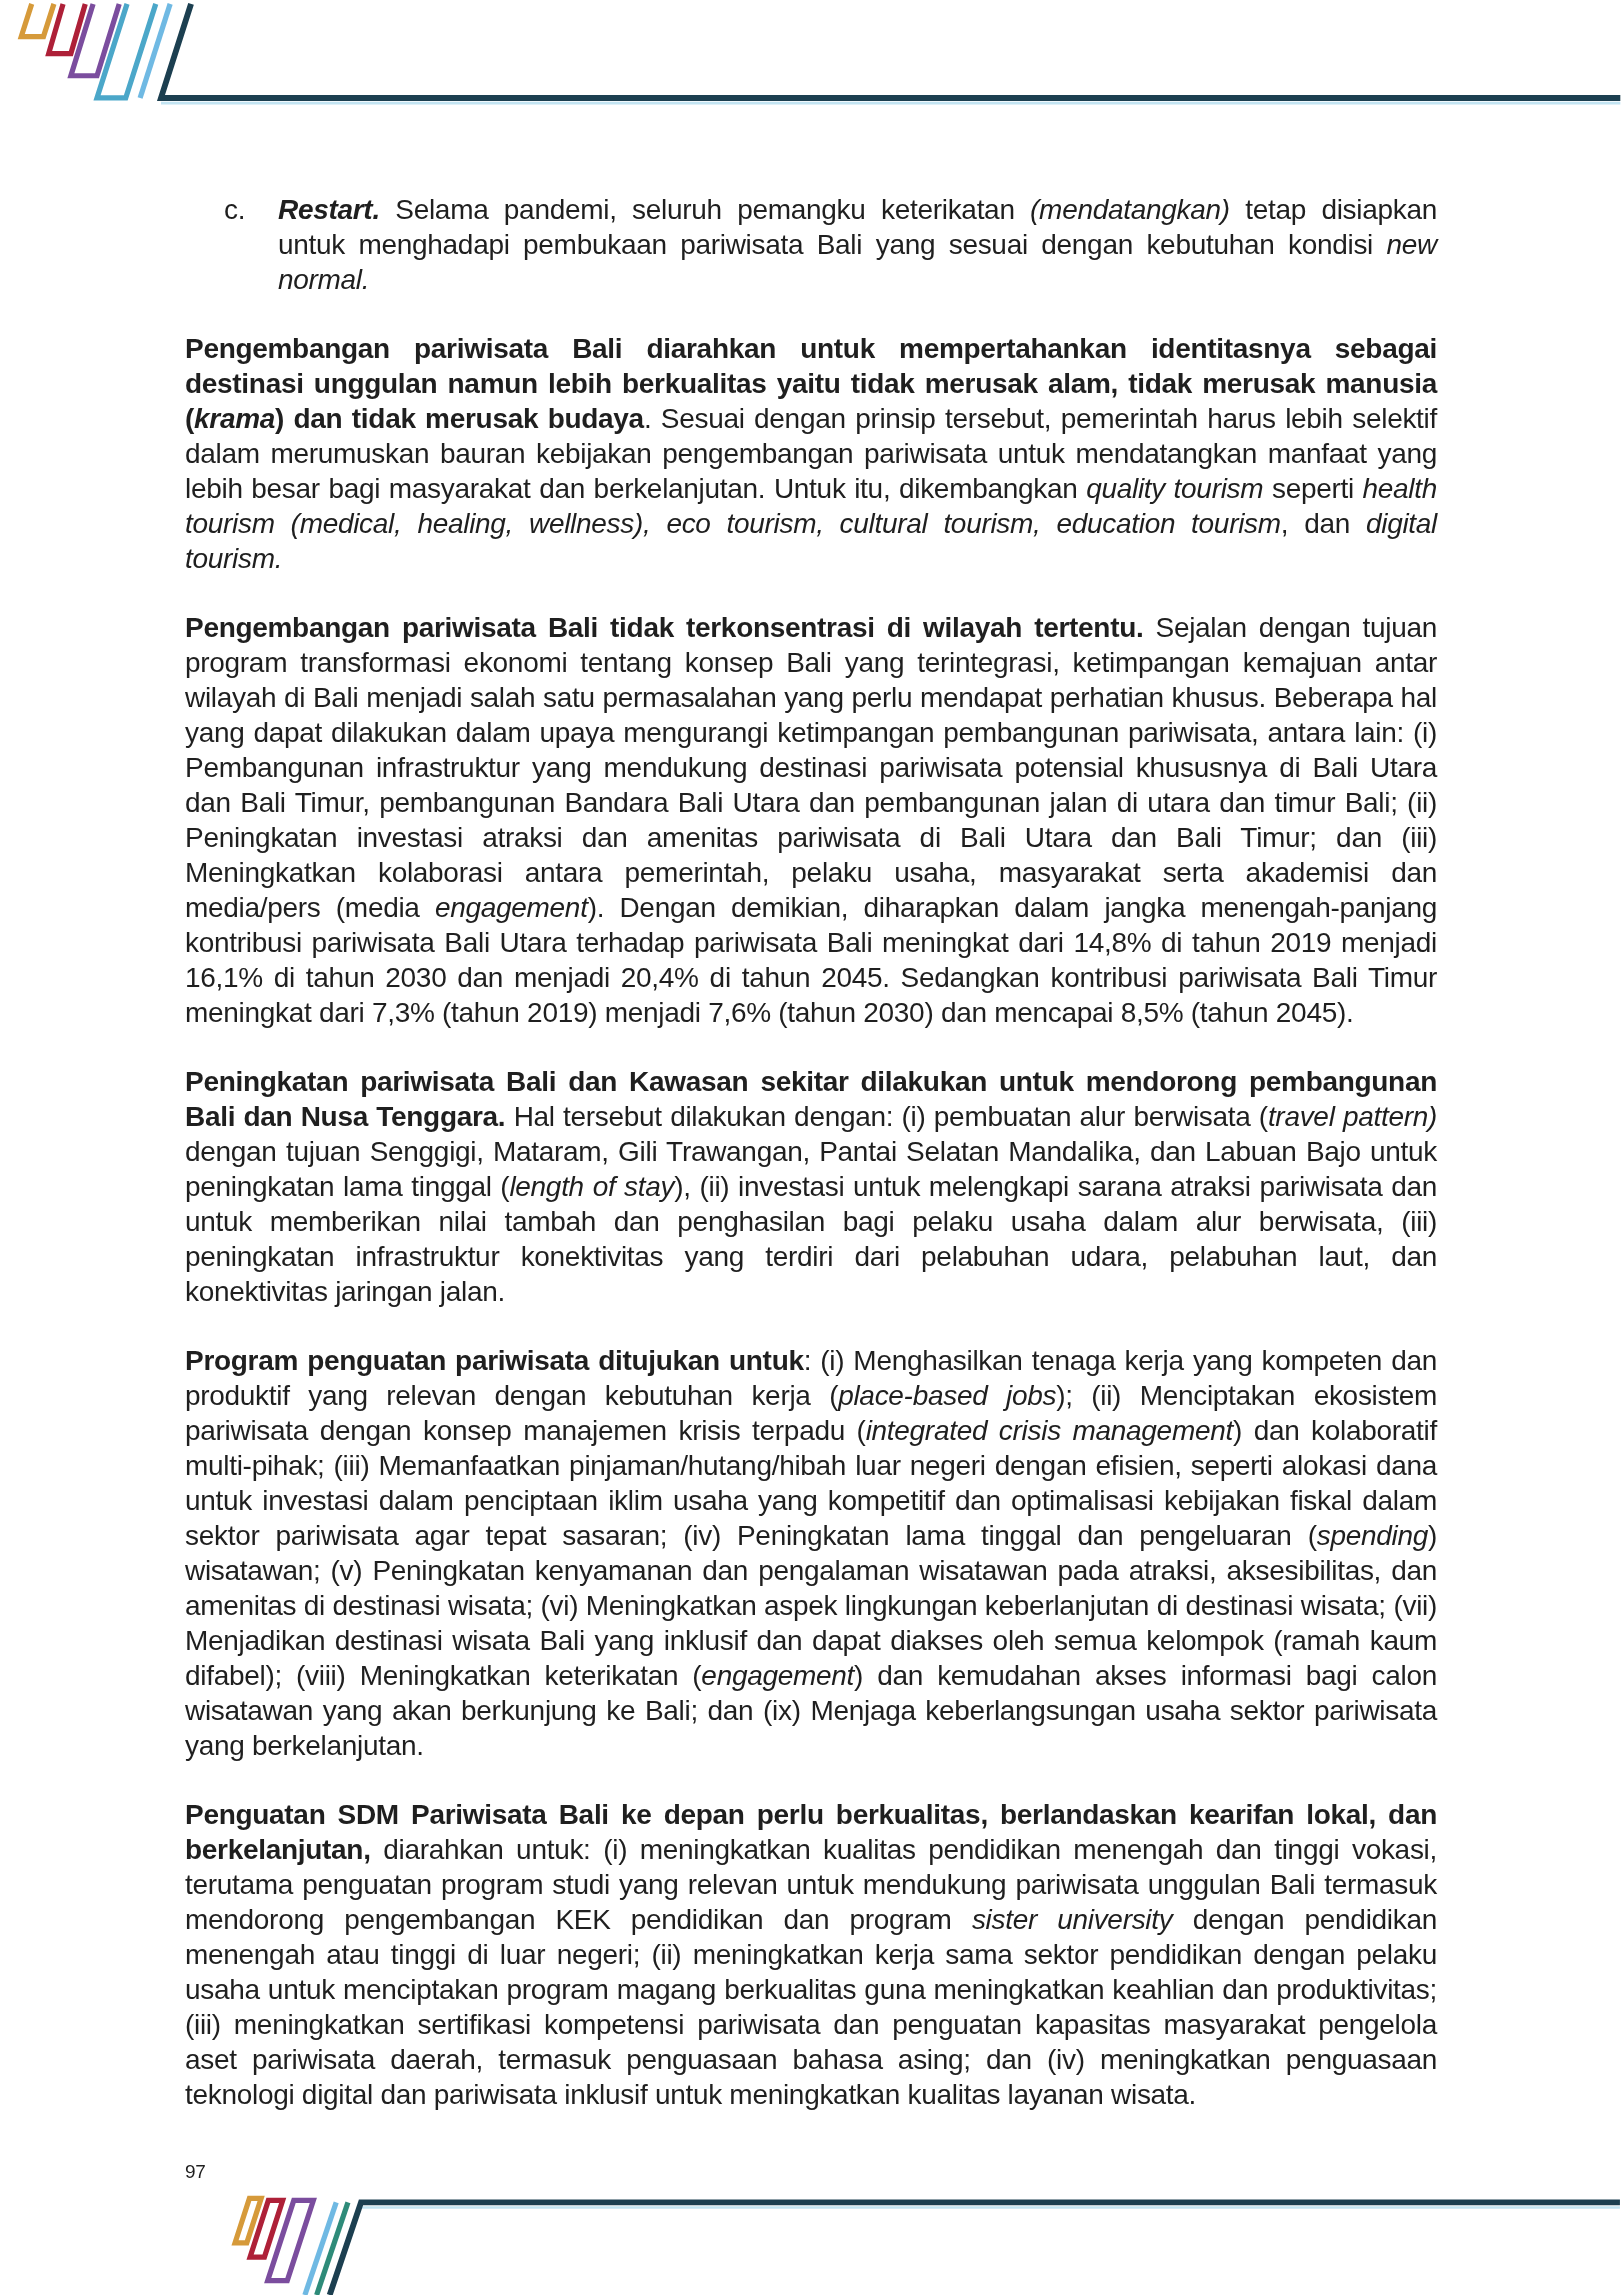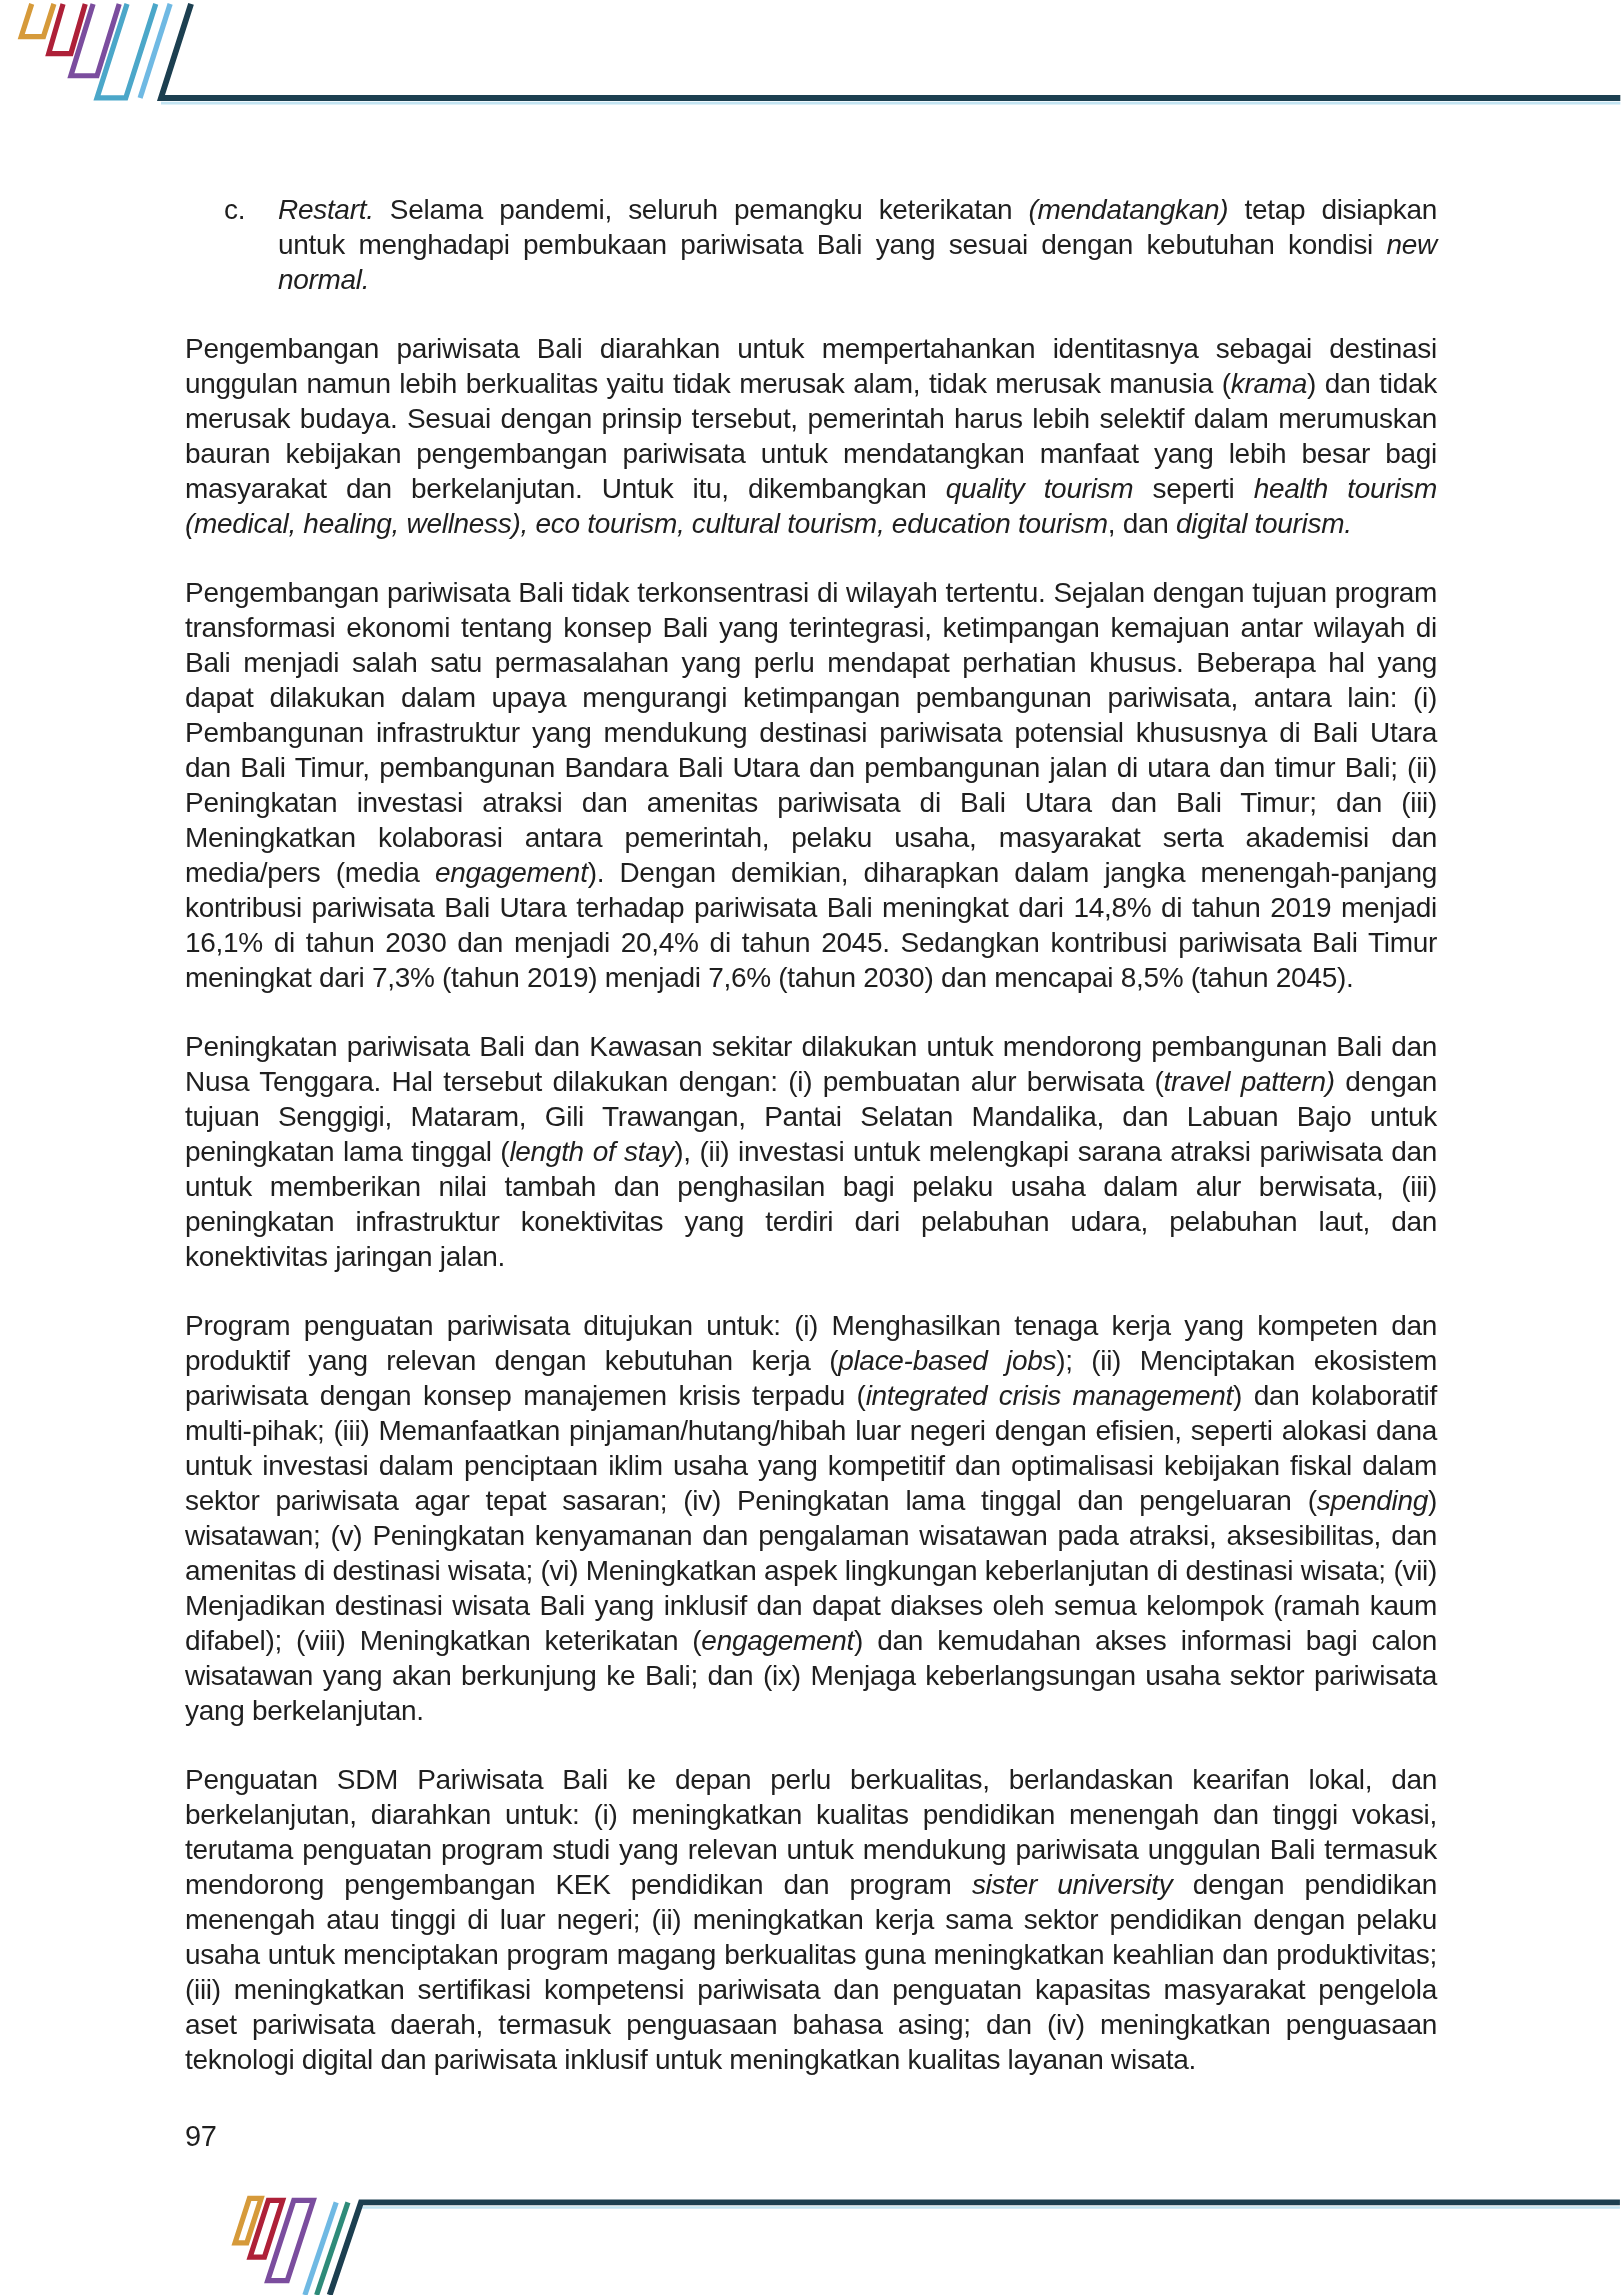--- a/index.html
+++ b/index.html
@@ -24,25 +24,25 @@
     text-align:justify;
   }
   .item{display:flex;margin:0;}
   .item-label{
     flex:0 0 93px;
     box-sizing:border-box;
     padding-left:39px;
   }
   .item-text{flex:1 1 auto;margin:0;}
   .para{margin:34px 0 0 0;}
-  .b{font-weight:400;}
+  .b{font-weight:700;}
   .i{font-style:italic;}
   .page-number{
     margin-top:42px;
-    font-size:29px;
+    font-size:19px;
     text-align:left;
   }
 </style>
 </head>
 <body>
 
 <div class="page">
 
   <svg class="deco header" width="1622" height="111" viewBox="0 0 2479 170" fill="none">
     <path d="M 46,6 L 30,56 L 64,56 L 80,6" stroke-width="8" stroke="#D69A3A"></path>

